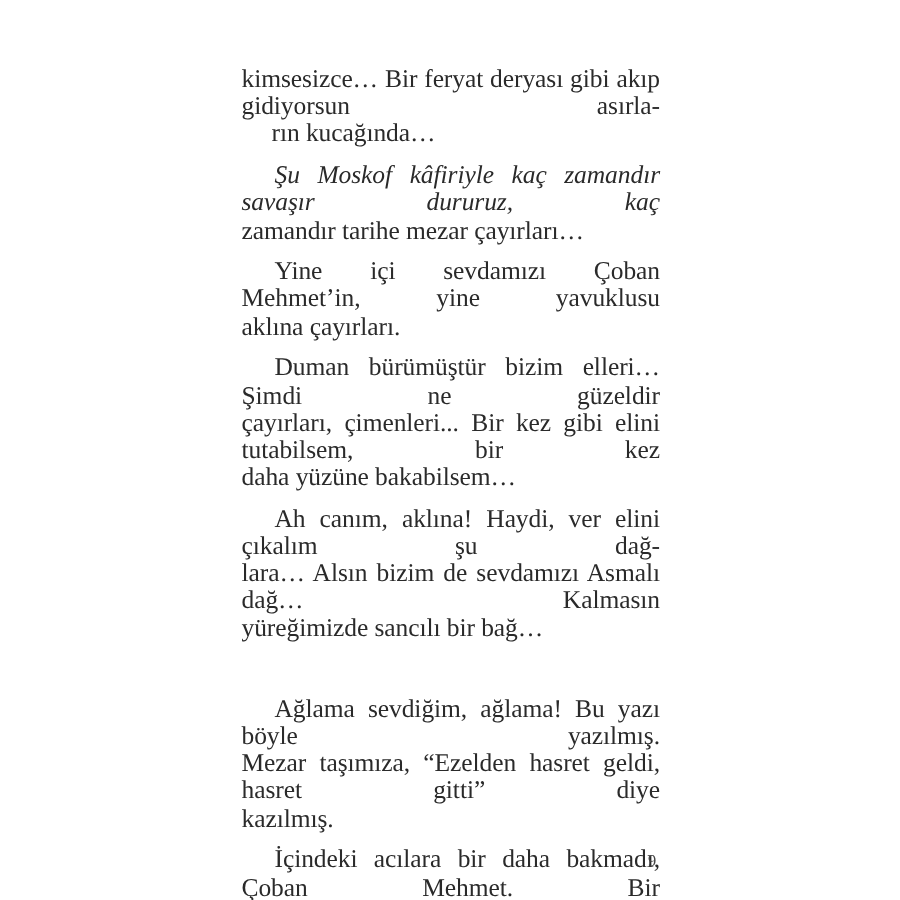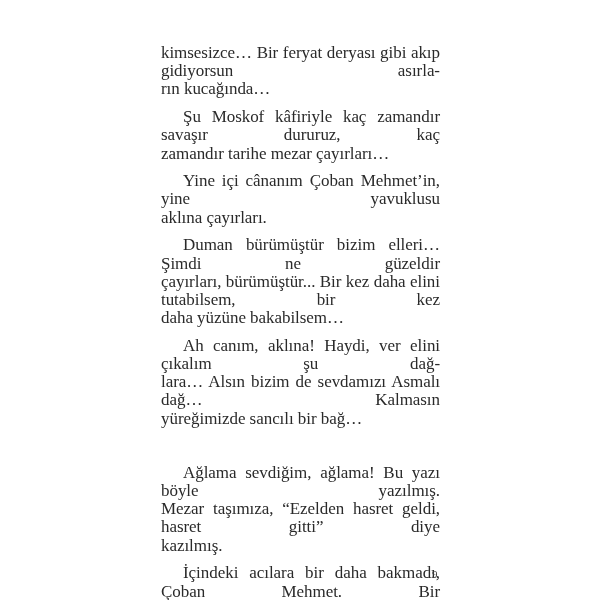--- a/index.html
+++ b/index.html
@@ -16,33 +16,33 @@
     .line { display: block; text-align: justify; text-align-last: justify; }
     .line.last { text-align-last: left; }
     .pagenum { position: absolute; left: 432px; top: 568px; font-size: 11px; color: #444; }
   </style>
 </head>
 <body>
 
 <div class="page" id="page">
     <p class="para noindent" style="text-indent: 0px;">
       <span class="line" style="text-indent: 0px;">kimsesizce… Bir feryat deryası gibi akıp gidiyorsun asırla-</span>
-      <span class="line last" style="text-indent: 0px;">rın kucağında…</span>
+      <span class="line last" style="text-indent: 0px; margin-left: 20px;">rın kucağında…</span>
     </p>
     <p class="para" style="text-indent: 0px;">
-      <span class="line" style="text-indent: 22px;">Şu Moskof kâfiriyle kaç zamandır savaşır dururuz, kaç</span>
+      <span class="line" style="text-indent: 22px; font-style: italic;">Şu Moskof kâfiriyle kaç zamandır savaşır dururuz, kaç</span>
       <span class="line last" style="text-indent: 0px;">zamandır tarihe mezar çayırları…</span>
     </p>
     <p class="para" style="text-indent: 0px;">
-      <span class="line" style="text-indent: 22px;">Yine içi cânanım Çoban Mehmet’in, yine yavuklusu</span>
+      <span class="line" style="text-indent: 22px;">Yine içi sevdamızı Çoban Mehmet’in, yine yavuklusu</span>
       <span class="line last" style="text-indent: 0px;">aklına çayırları.</span>
     </p>
     <p class="para" style="text-indent: 0px;">
       <span class="line" style="text-indent: 22px;">Duman bürümüştür bizim elleri… Şimdi ne güzeldir</span>
-      <span class="line" style="text-indent: 0px;">çayırları, bürümüştür... Bir kez daha elini tutabilsem, bir kez</span>
+      <span class="line" style="text-indent: 0px;">çayırları, çimenleri... Bir kez gibi elini tutabilsem, bir kez</span>
       <span class="line last" style="text-indent: 0px;">daha yüzüne bakabilsem…</span>
     </p>
     <p class="para" style="text-indent: 0px;">
       <span class="line" style="text-indent: 22px;">Ah canım, aklına! Haydi, ver elini çıkalım şu dağ-</span>
       <span class="line" style="text-indent: 0px;">lara… Alsın bizim de sevdamızı Asmalı dağ… Kalmasın</span>
       <span class="line last" style="text-indent: 0px;">yüreğimizde sancılı bir bağ…</span>
     </p>
     <p class="para" style="text-indent: 0px; margin-top: 36px;">
       <span class="line" style="text-indent: 22px;">Ağlama sevdiğim, ağlama! Bu yazı böyle yazılmış.</span>
       <span class="line" style="text-indent: 0px;">Mezar taşımıza, “Ezelden hasret geldi, hasret gitti” diye</span>

